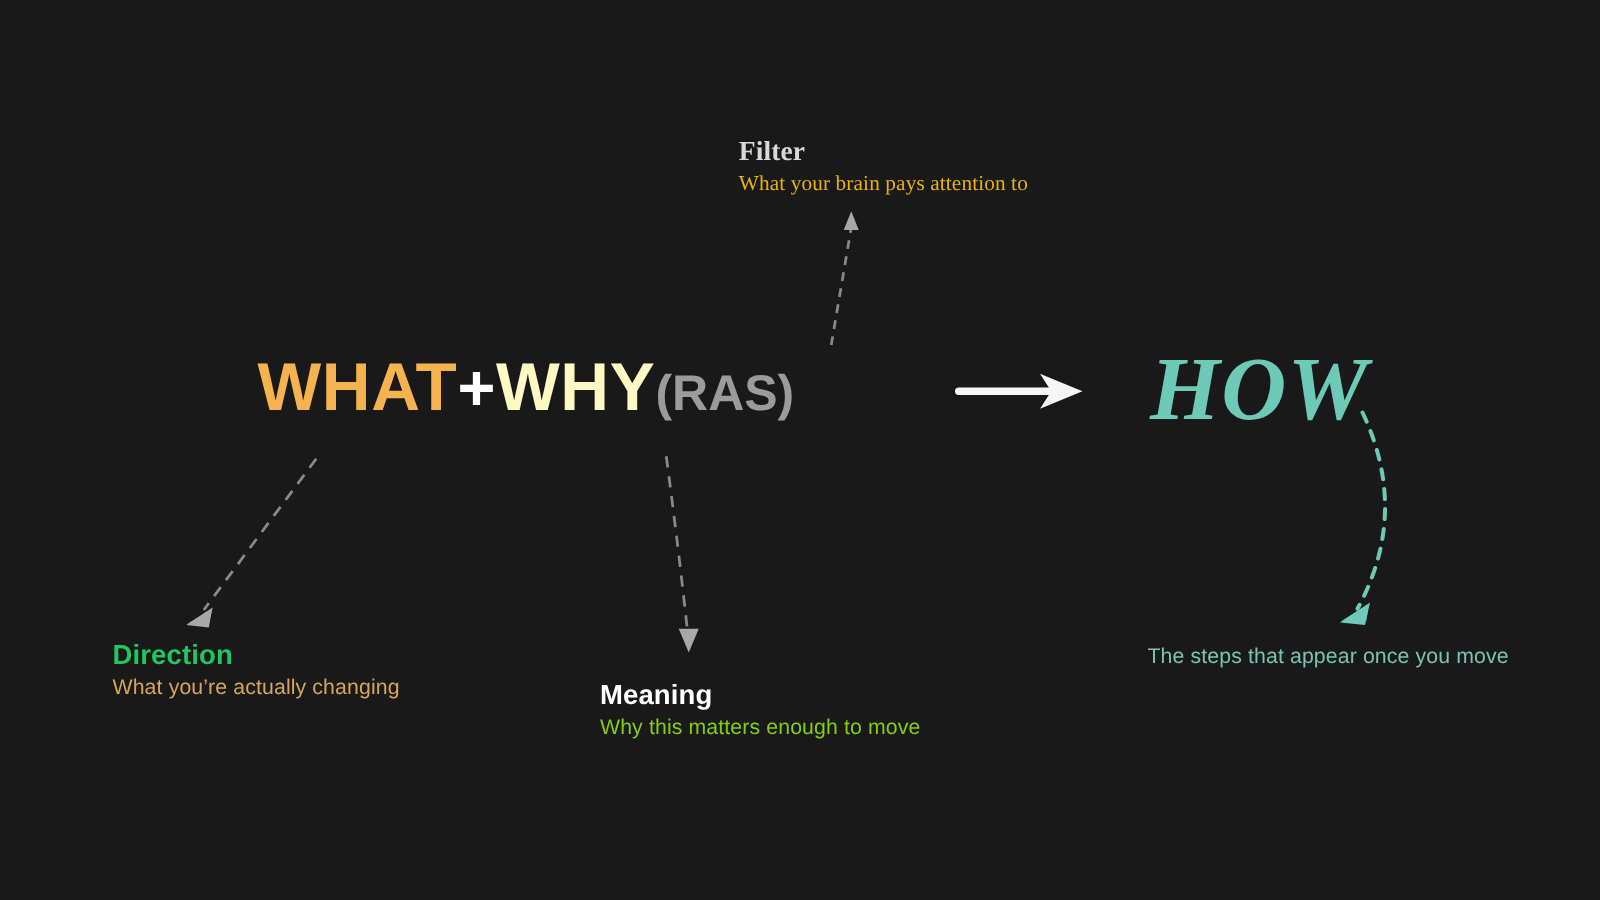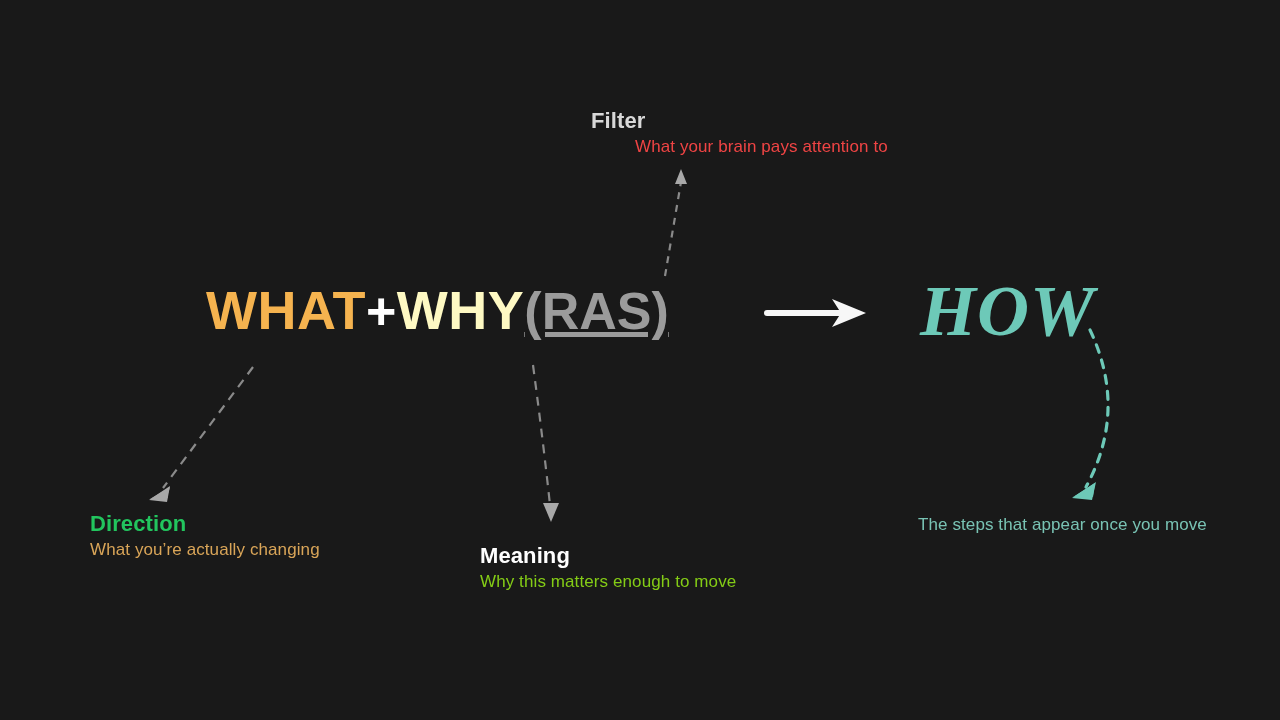--- a/index.html
+++ b/index.html
@@ -43,21 +43,21 @@
   }
   .eq-part {
     font-size: 54px;
     font-weight: bold;
     letter-spacing: 0.5px;
     vertical-align: baseline;
   }
   .eq-what  { color: #F5B34F; }
   .eq-plus  { color: #FFFFFF; font-size: 52px; }
   .eq-why   { color: #fef9c3; }
-  .eq-ras   { color: #9B9B9B; font-size: 52px; letter-spacing: 0px; text-decoration: underline; }
+  .eq-ras   { color: #9B9B9B; font-size: 40px; letter-spacing: 0px; }
 
   
   .how-word {
     position: absolute;
     left: 920px;
     top: 275px;
     font-family: "Liberation Serif", "DejaVu Serif", serif;
     font-style: italic;
     font-weight: bold;
     font-size: 72px;
@@ -75,23 +75,23 @@
     letter-spacing: 0.1px;
   }
   .note-sub {
     font-size: 17px;
     font-weight: normal;
     line-height: 1.6;
     letter-spacing: 0.1px;
   }
 
   
-  #note-filter { left: 591px; top: 108px; }
+  #note-filter { left: 591px; top: 108px; font-family: Liberation Serif, serif; }
   #note-filter .note-title { color: #D8D8D8; }
-  #note-filter .note-sub   { color: #ef4444; margin-left: 44px; }
+  #note-filter .note-sub   { color: #eab308; }
 
   
   #note-direction { left: 90px; top: 511px; }
   #note-direction .note-title { color: #22c55e; }
   #note-direction .note-sub   { color: #D9A558; }
 
   
   #note-meaning { left: 480px; top: 543px; }
   #note-meaning .note-title { color: #FFFFFF; }
   #note-meaning .note-sub   { color: #84cc16; }

